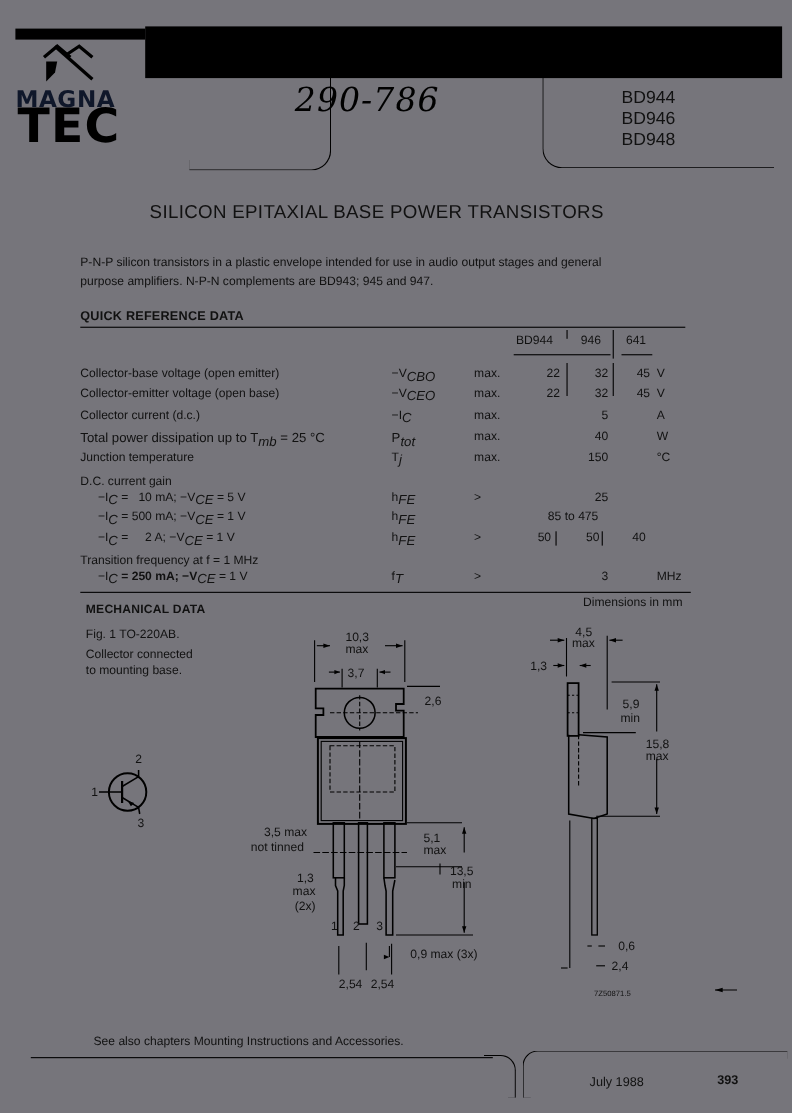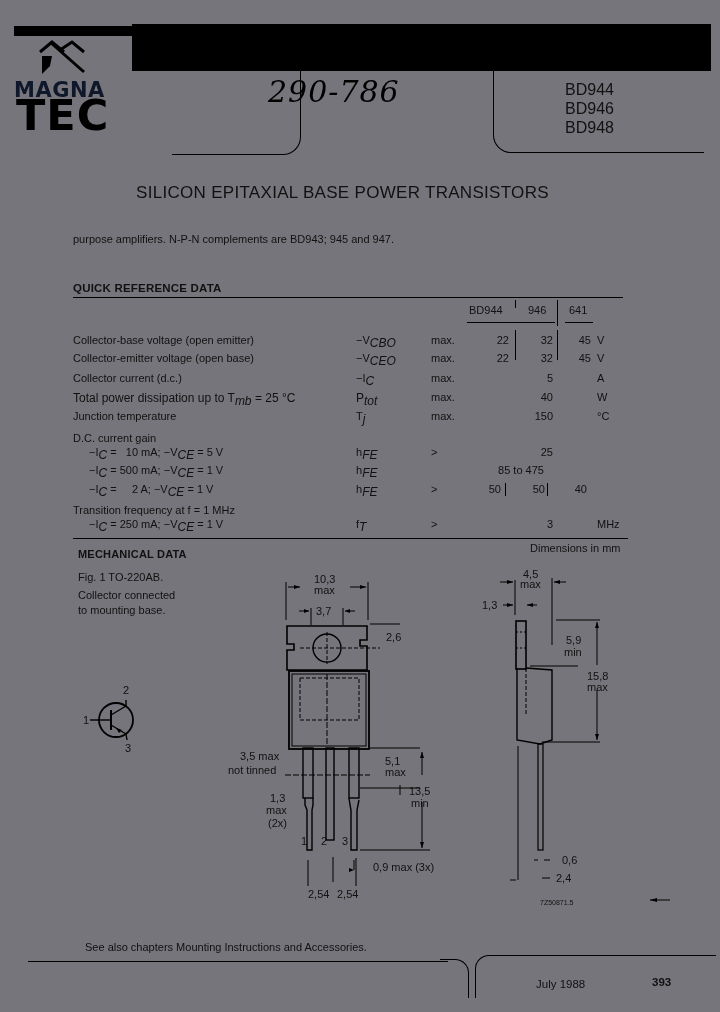--- a/index.html
+++ b/index.html
@@ -67,20 +67,21 @@
 
 <div class="abs part-list">
   <div>BD944</div>
   <div>BD946</div>
   <div>BD948</div>
 </div>
 
 <div class="abs title">SILICON EPITAXIAL BASE POWER TRANSISTORS</div>
 
 <div class="abs desc">
+  <div>P-N-P silicon transistors in a plastic envelope intended for use in audio output stages and general</div>
   <div>purpose amplifiers. N-P-N complements are BD943; 945 and 947.</div>
 </div>
 
 <div class="abs section-h" style="left:73px; top:282px;text-align:center;">QUICK REFERENCE DATA</div>
 <div class="abs hr" style="left:73px; top:297px; width:550px;"></div>
 
 <div class="abs qr">
   <span class="colhdr" style="left:396px;">BD944</span>
   <span class="colhdr" style="left:455px;">946</span>
   <span class="colhdr" style="left:496px;">641</span>
@@ -153,21 +154,21 @@
     <span class="v2" style="left:432px;">50</span>
     <span class="v3" style="left:474px;">40</span>
   </div>
   <div class="vsep" style="left:432px; top:187px; height:13px;"></div>
   <div class="vsep" style="left:474px; top:187px; height:13px;"></div>
 
   <div class="row" style="top:208px;">
     <span class="lbl">Transition frequency at f = 1 MHz</span>
   </div>
   <div class="row" style="top:222px;">
-    <span class="lbl" style="left:16px;"><span>−I</span><sub>C</sub><span style="white-space:pre;"> = 250 mA; −V</span><sub>CE</sub><span> = 1 V</span></span>
+    <span class="lbl" style="left:16px;"><span>−I</span><sub>C</sub><span style="white-space:pre;font-weight:bold;"> = 250 mA; −V</span><sub>CE</sub><span> = 1 V</span></span>
     <span class="sym"><span>f</span><sub>T</sub></span>
     <span class="qual">&gt;</span>
     <span class="v2">3</span>
     <span class="unit">MHz</span>
   </div>
 </div>
 <div class="abs hr" style="left:73px; top:538px; width:555px;"></div>
 
 <div class="abs section-h mech">MECHANICAL DATA</div>
 <div class="abs dim-note">Dimensions in mm</div>

